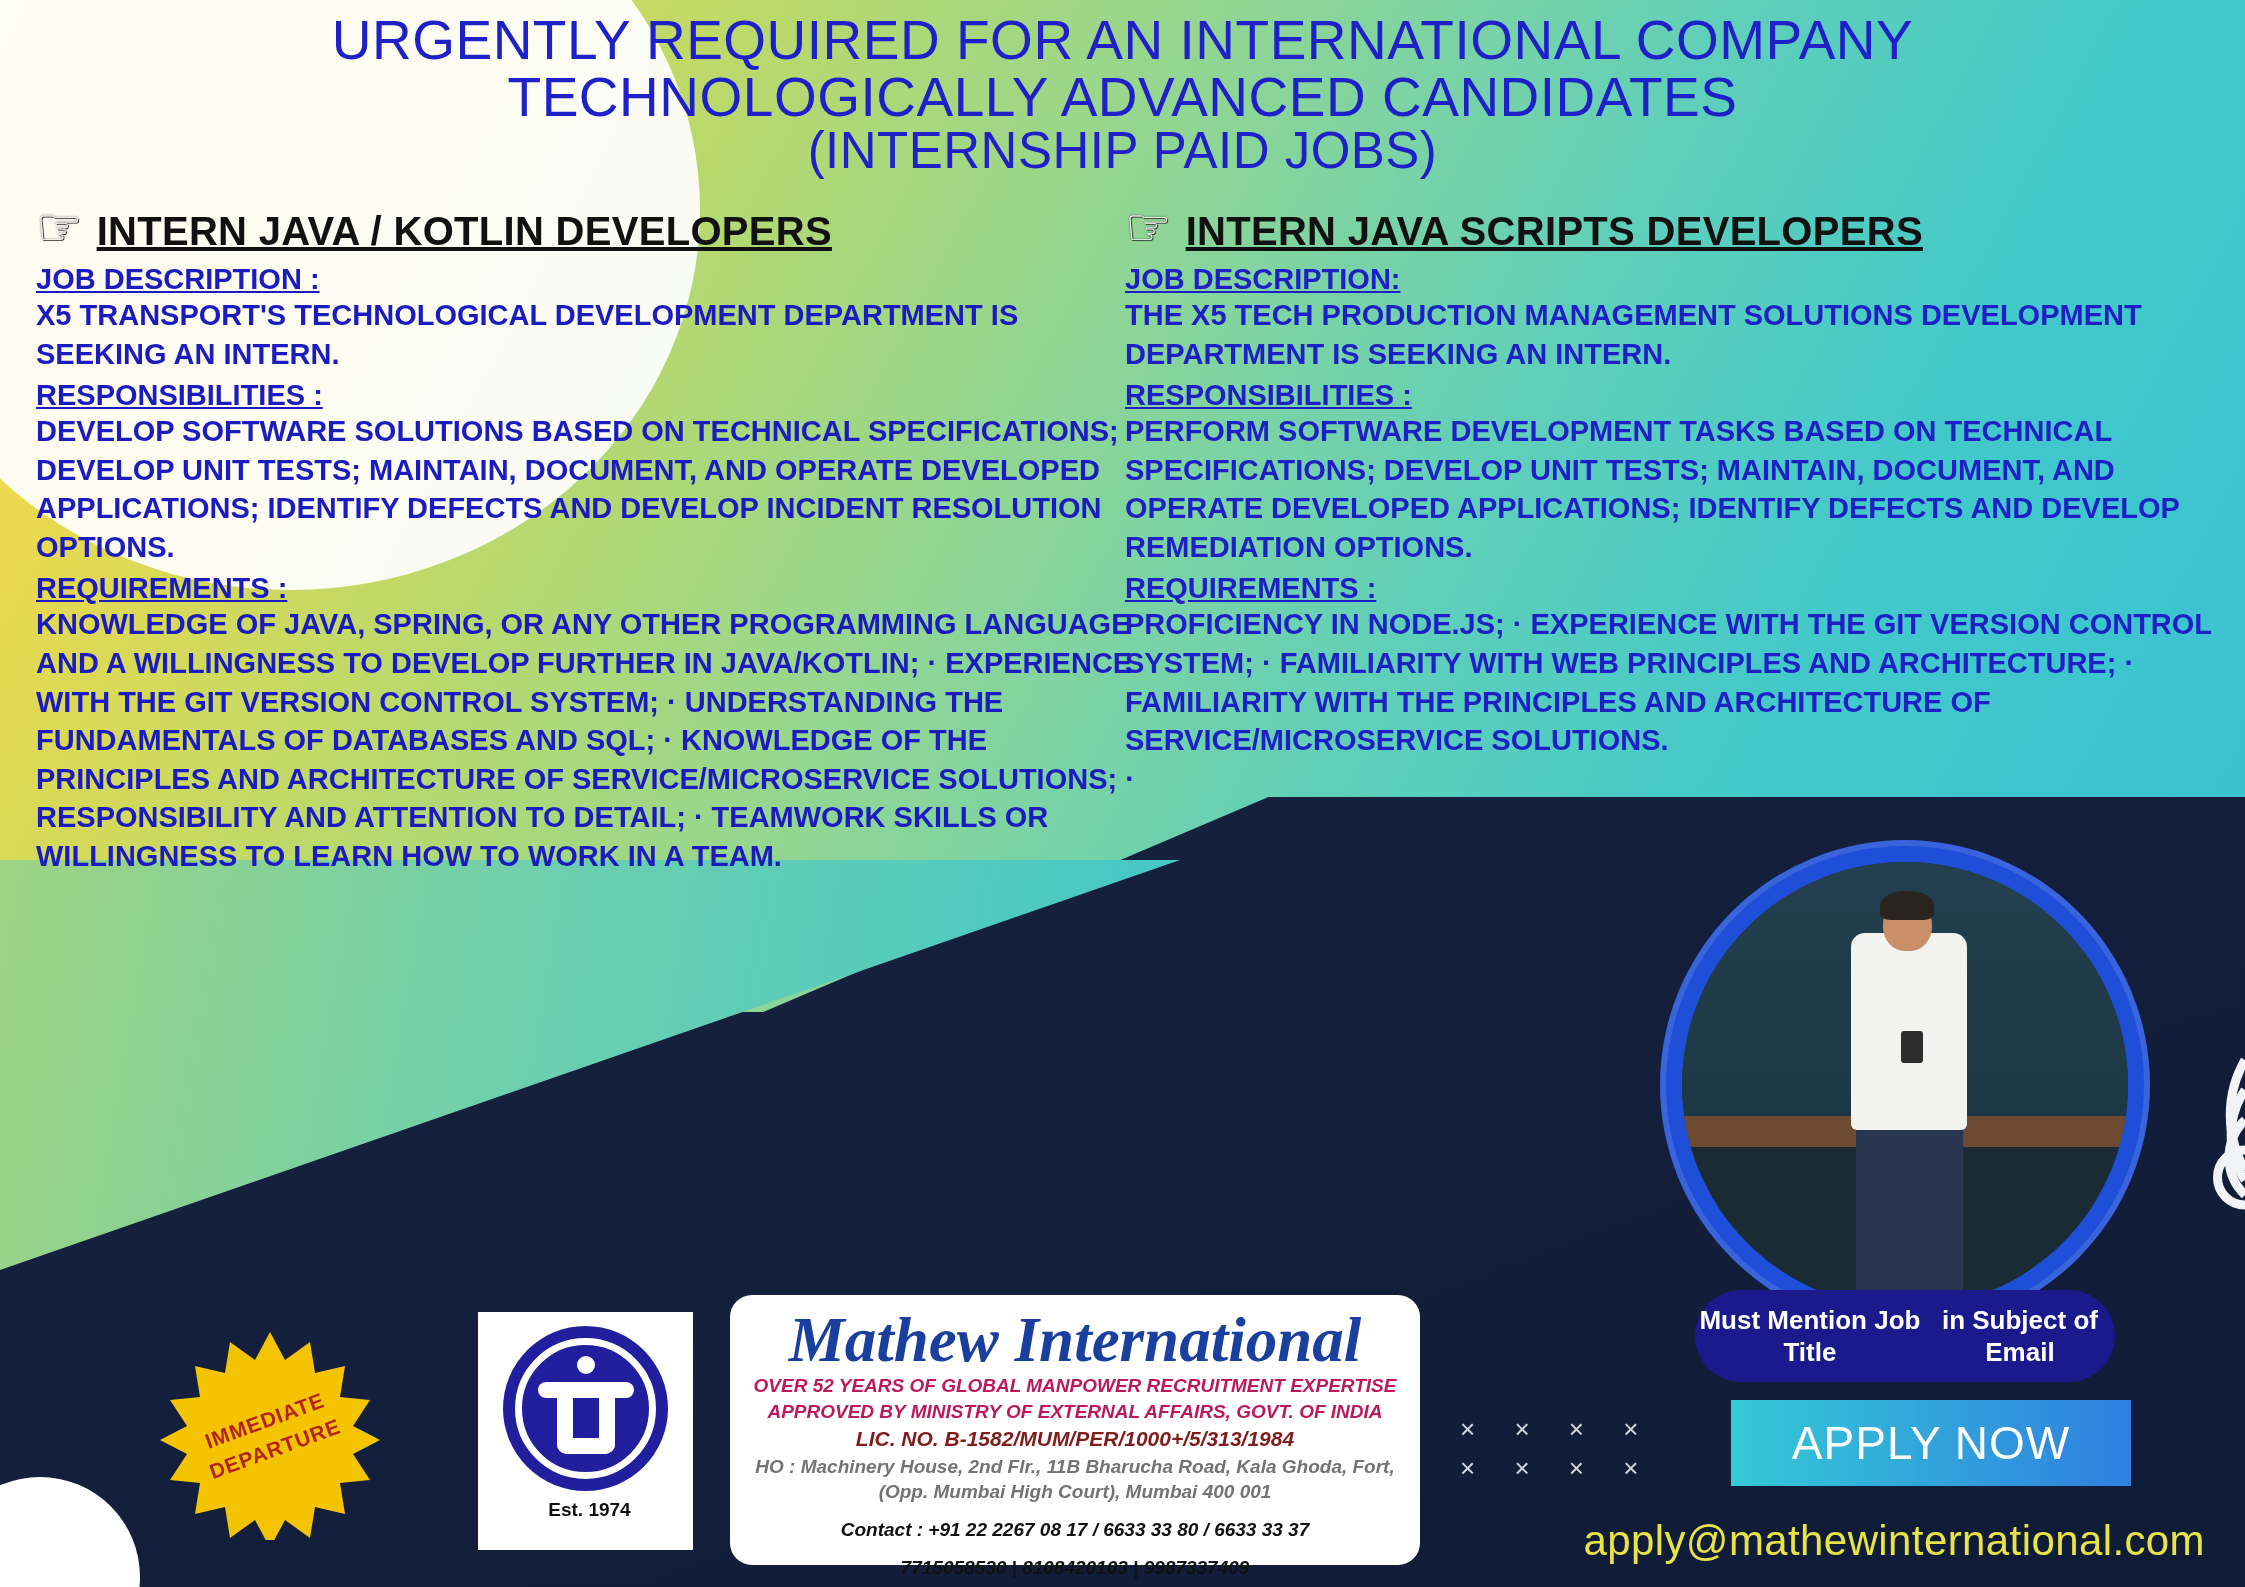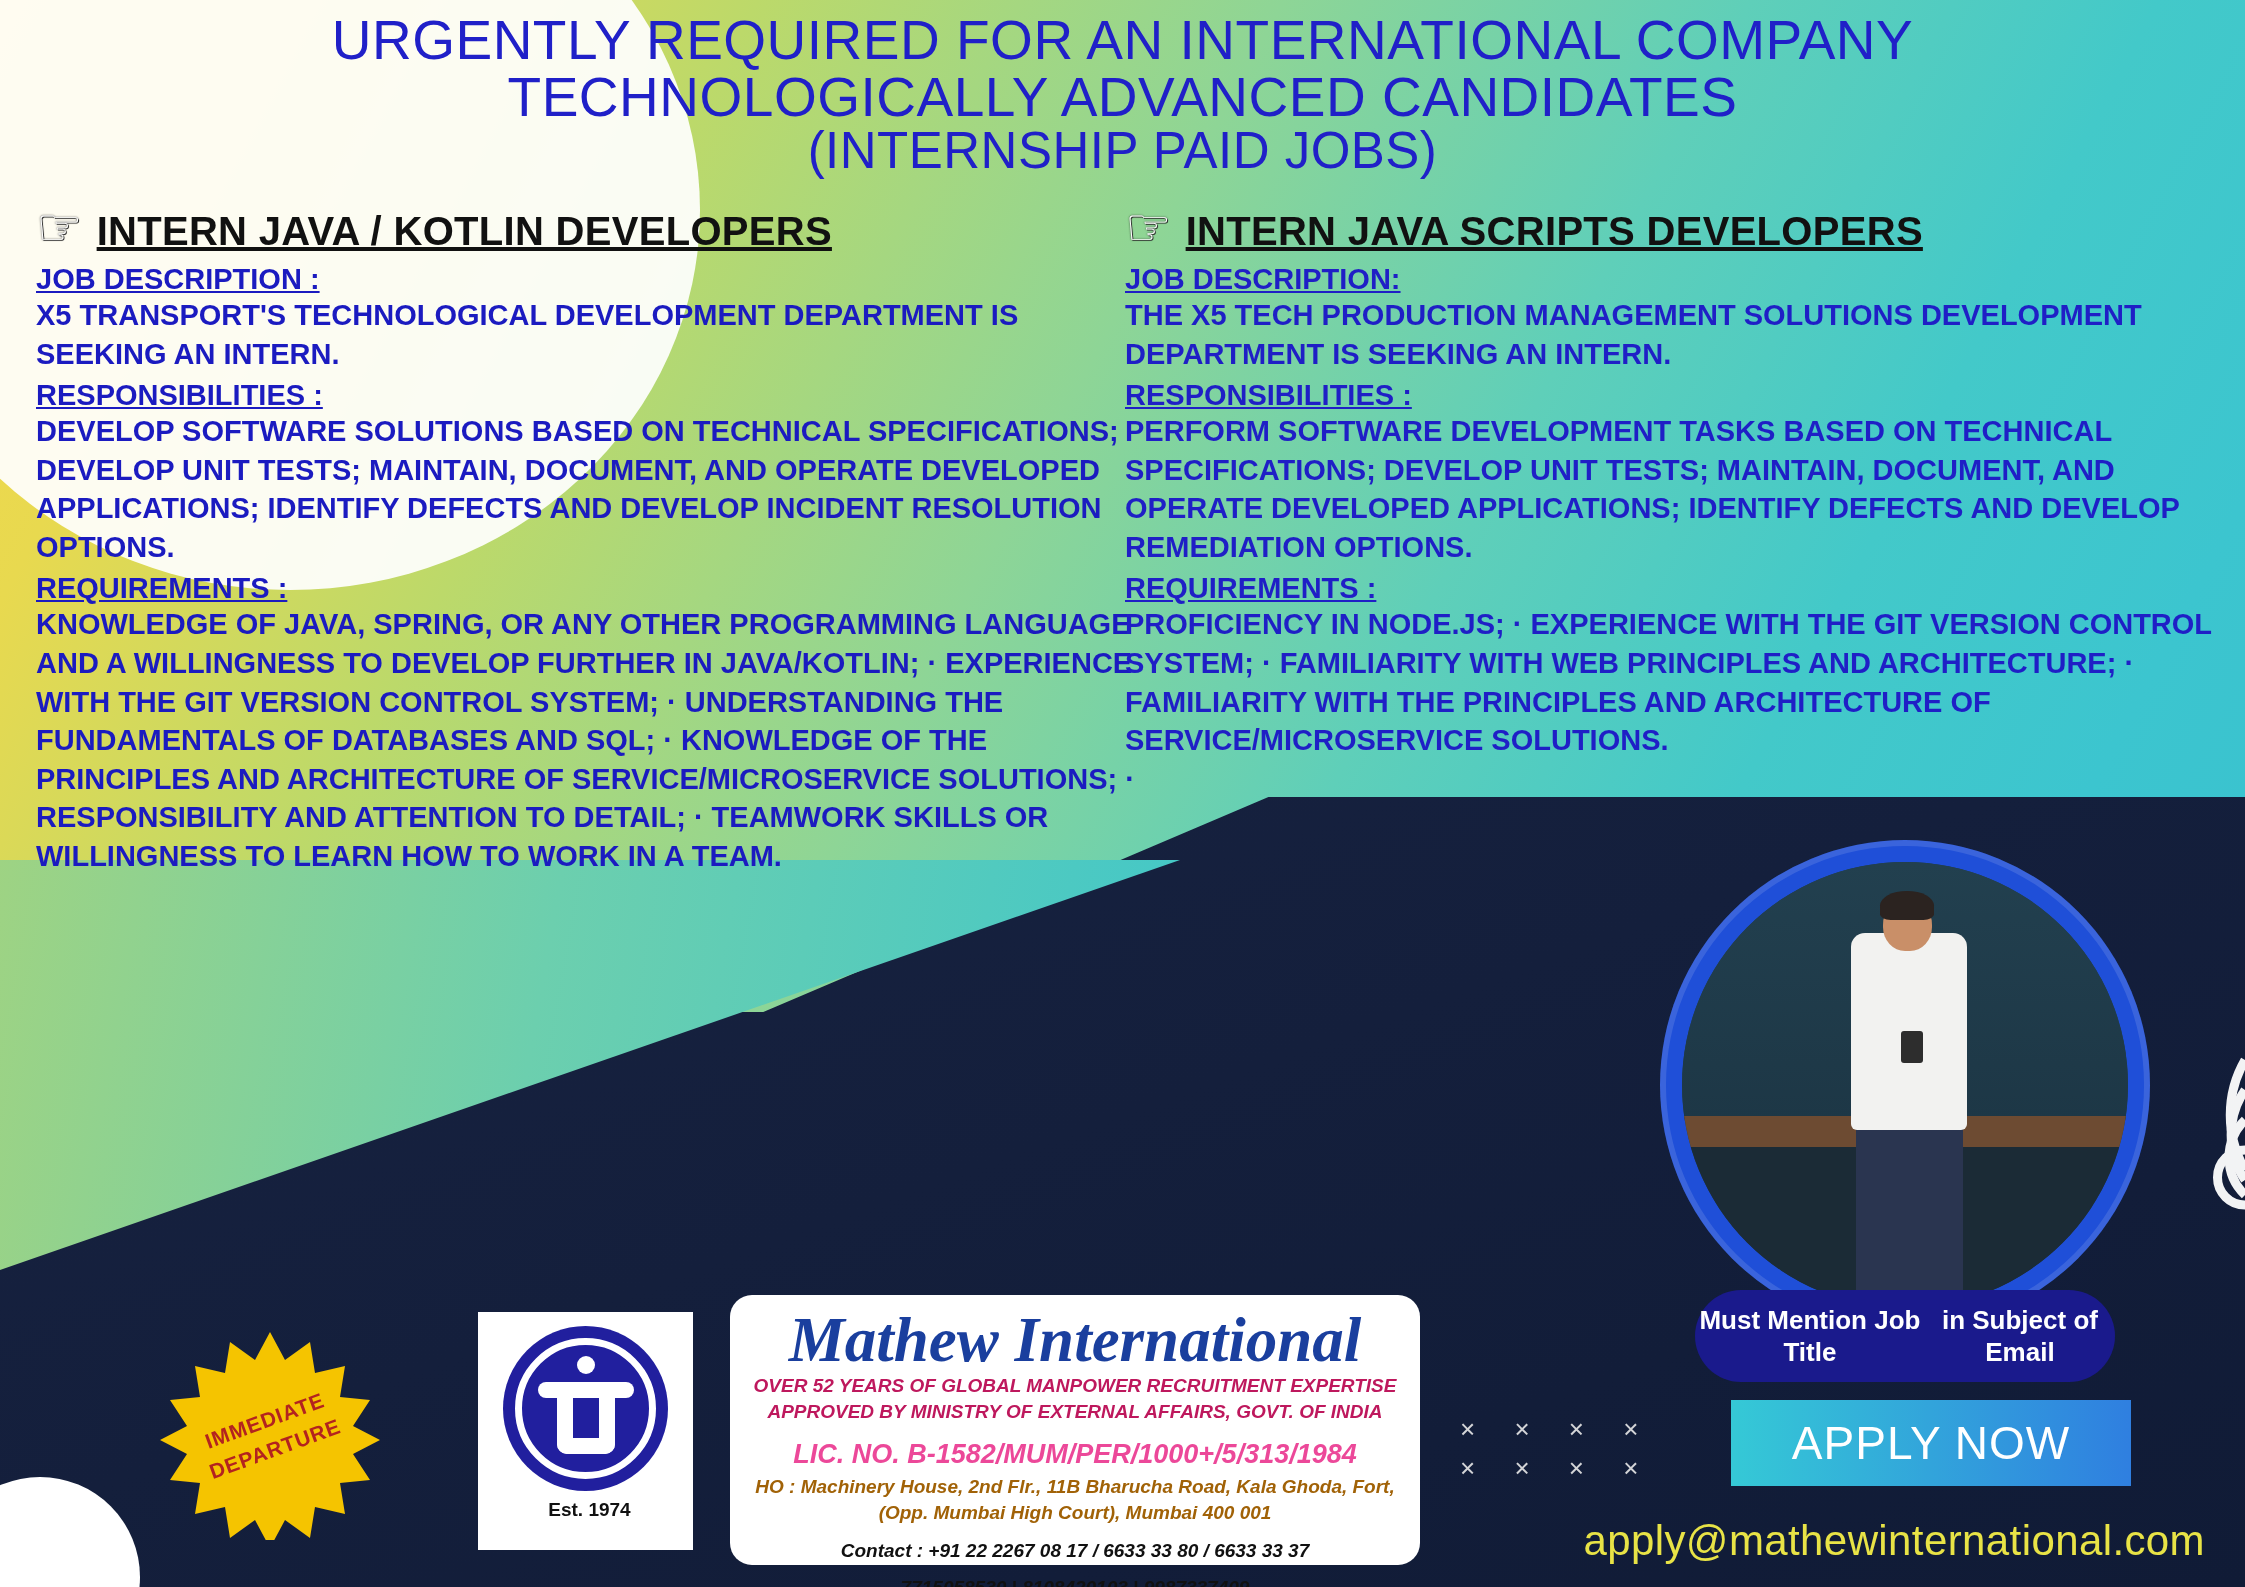--- a/index.html
+++ b/index.html
@@ -345,32 +345,31 @@
     line-height: 1.05;
   }
   .cc-line {
     font-size: 19px;
     font-weight: bold;
     font-style: italic;
     color: #be185d;
     line-height: 1.35;
   }
   .cc-lic {
-    font-size: 27px;
+    font-size: 21px;
     font-weight: bold;
     font-style: italic;
-    color: #ec4899;
+    color: #7f1d1d;
     line-height: 1.4;
-    margin-top: 12px;
   }
   .cc-addr {
     font-size: 19px;
     font-weight: bold;
     font-style: italic;
-    color: #a16207;
+    color: #737373;
     line-height: 1.35;
   }
   .cc-contact {
     margin-top: 12px;
     font-size: 19px;
     font-weight: bold;
     font-style: italic;
     color: #111;
     line-height: 1.35;
   }

